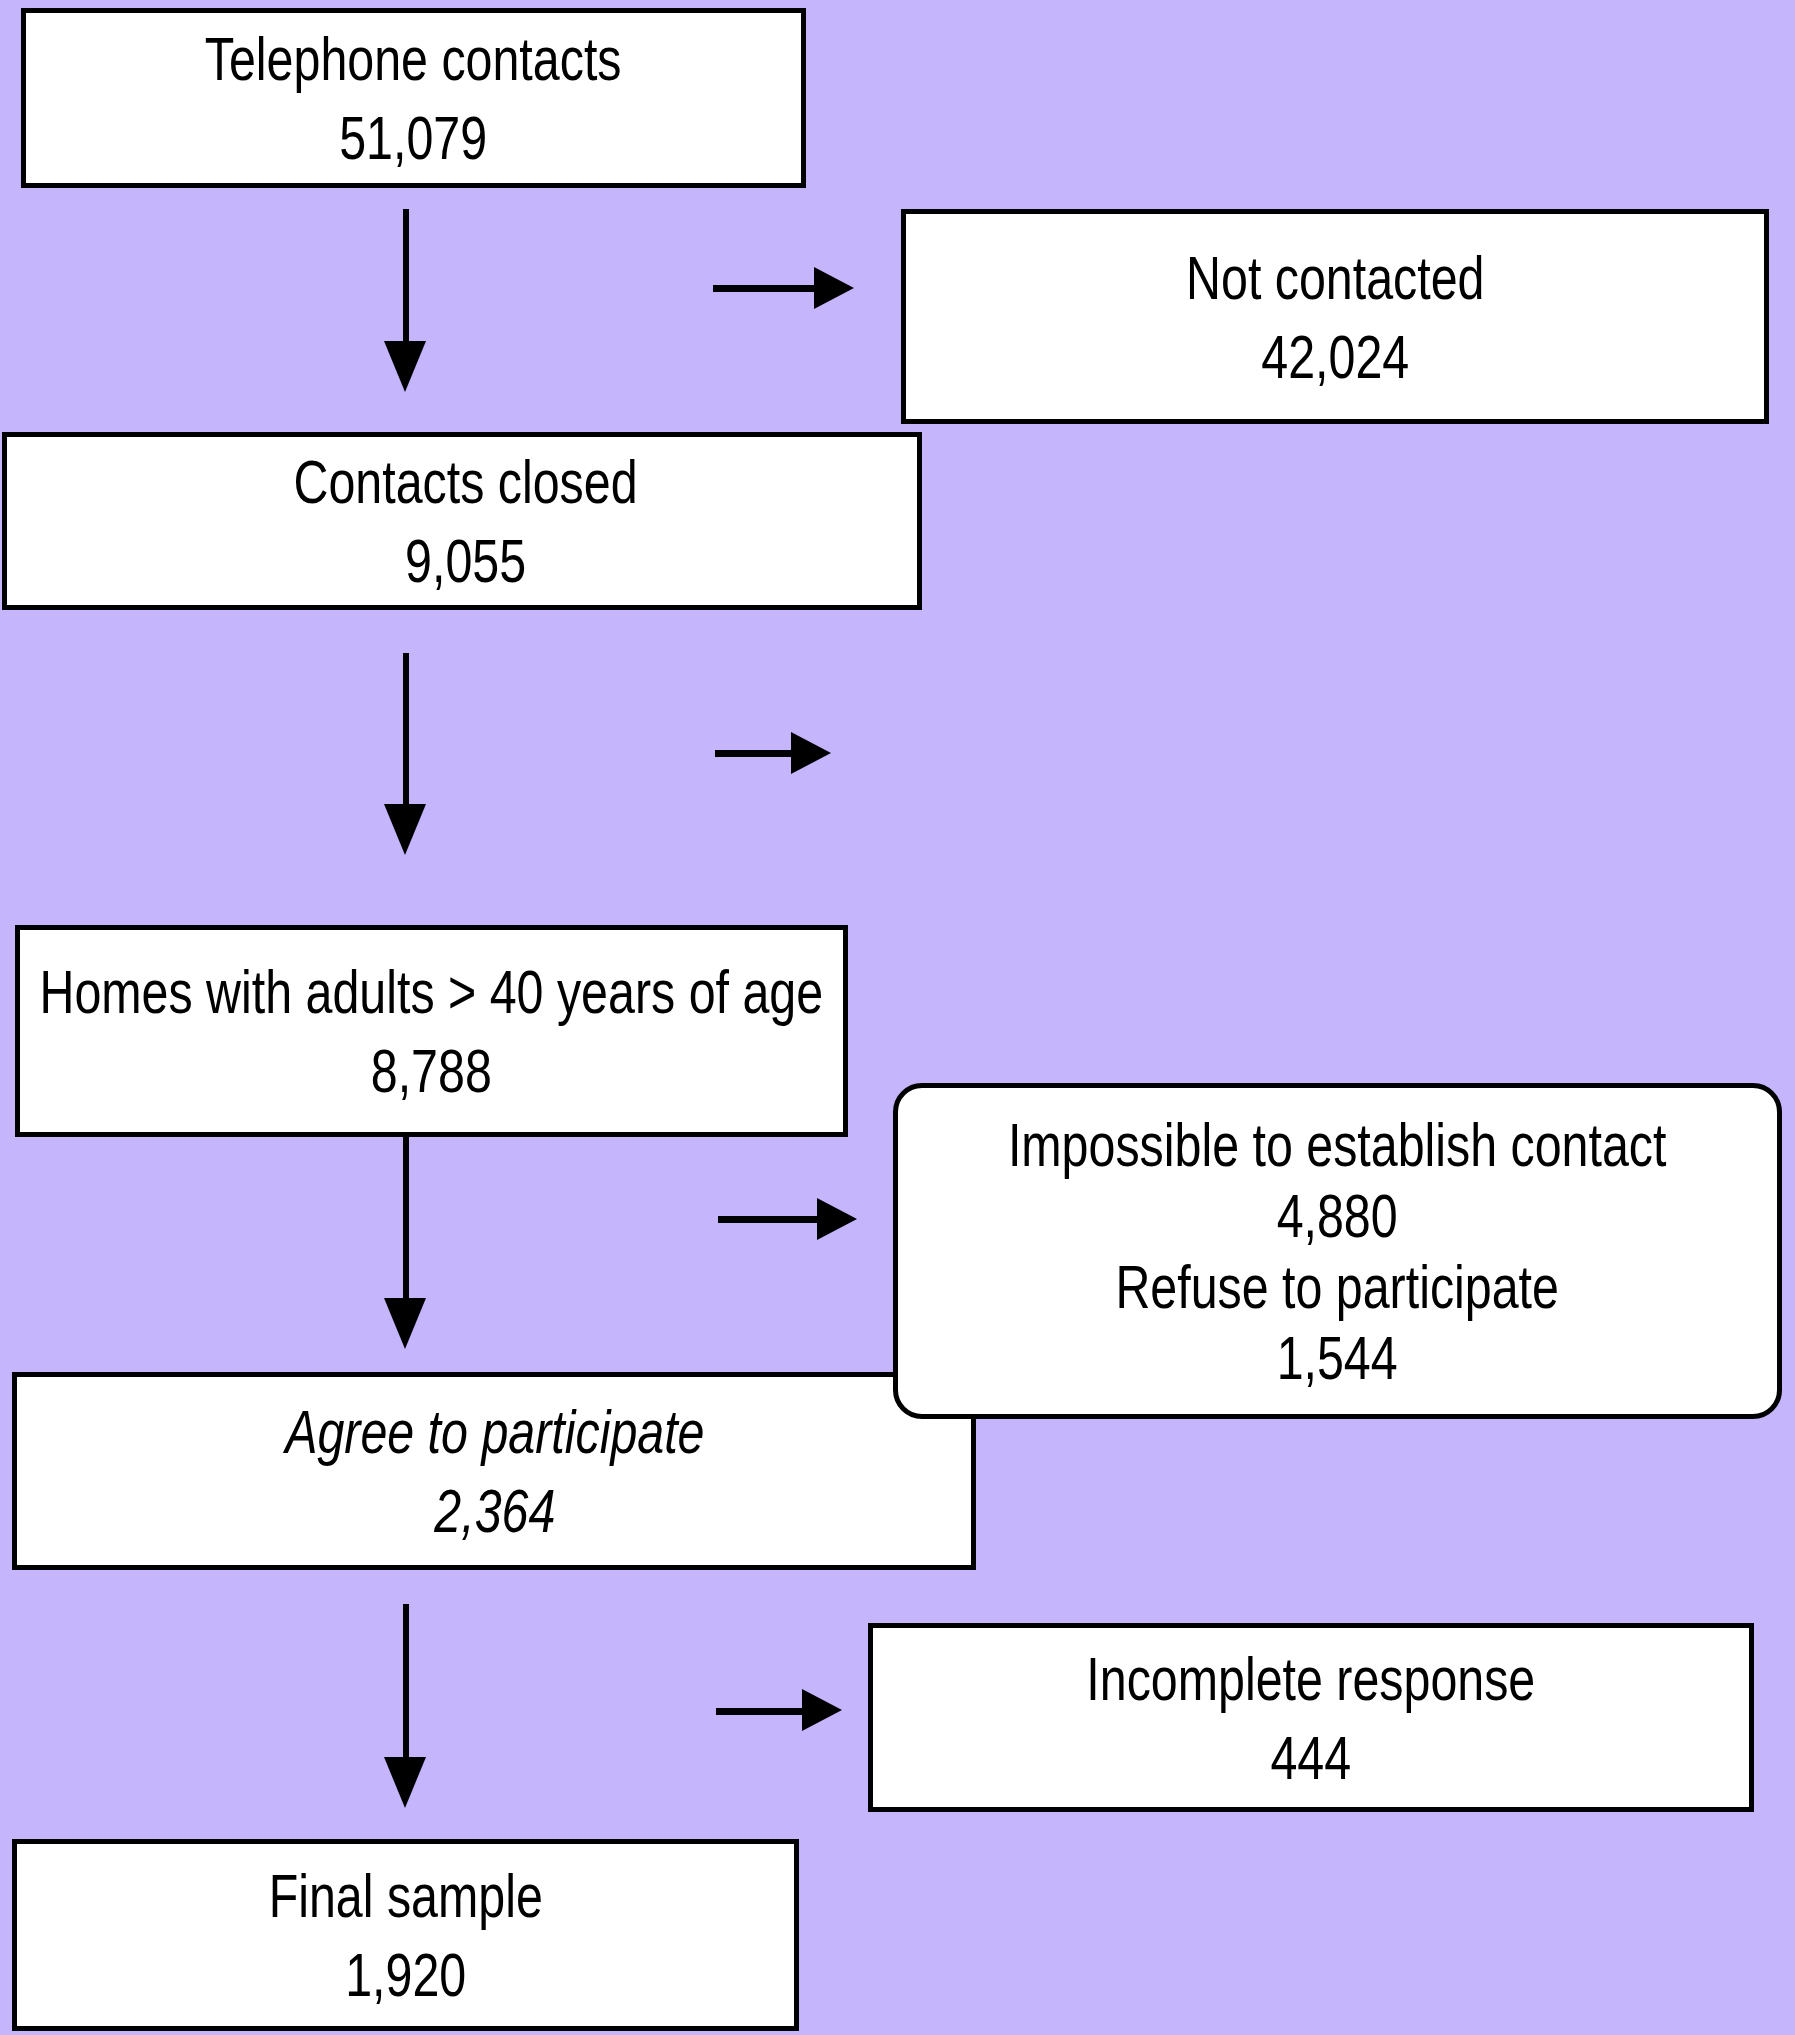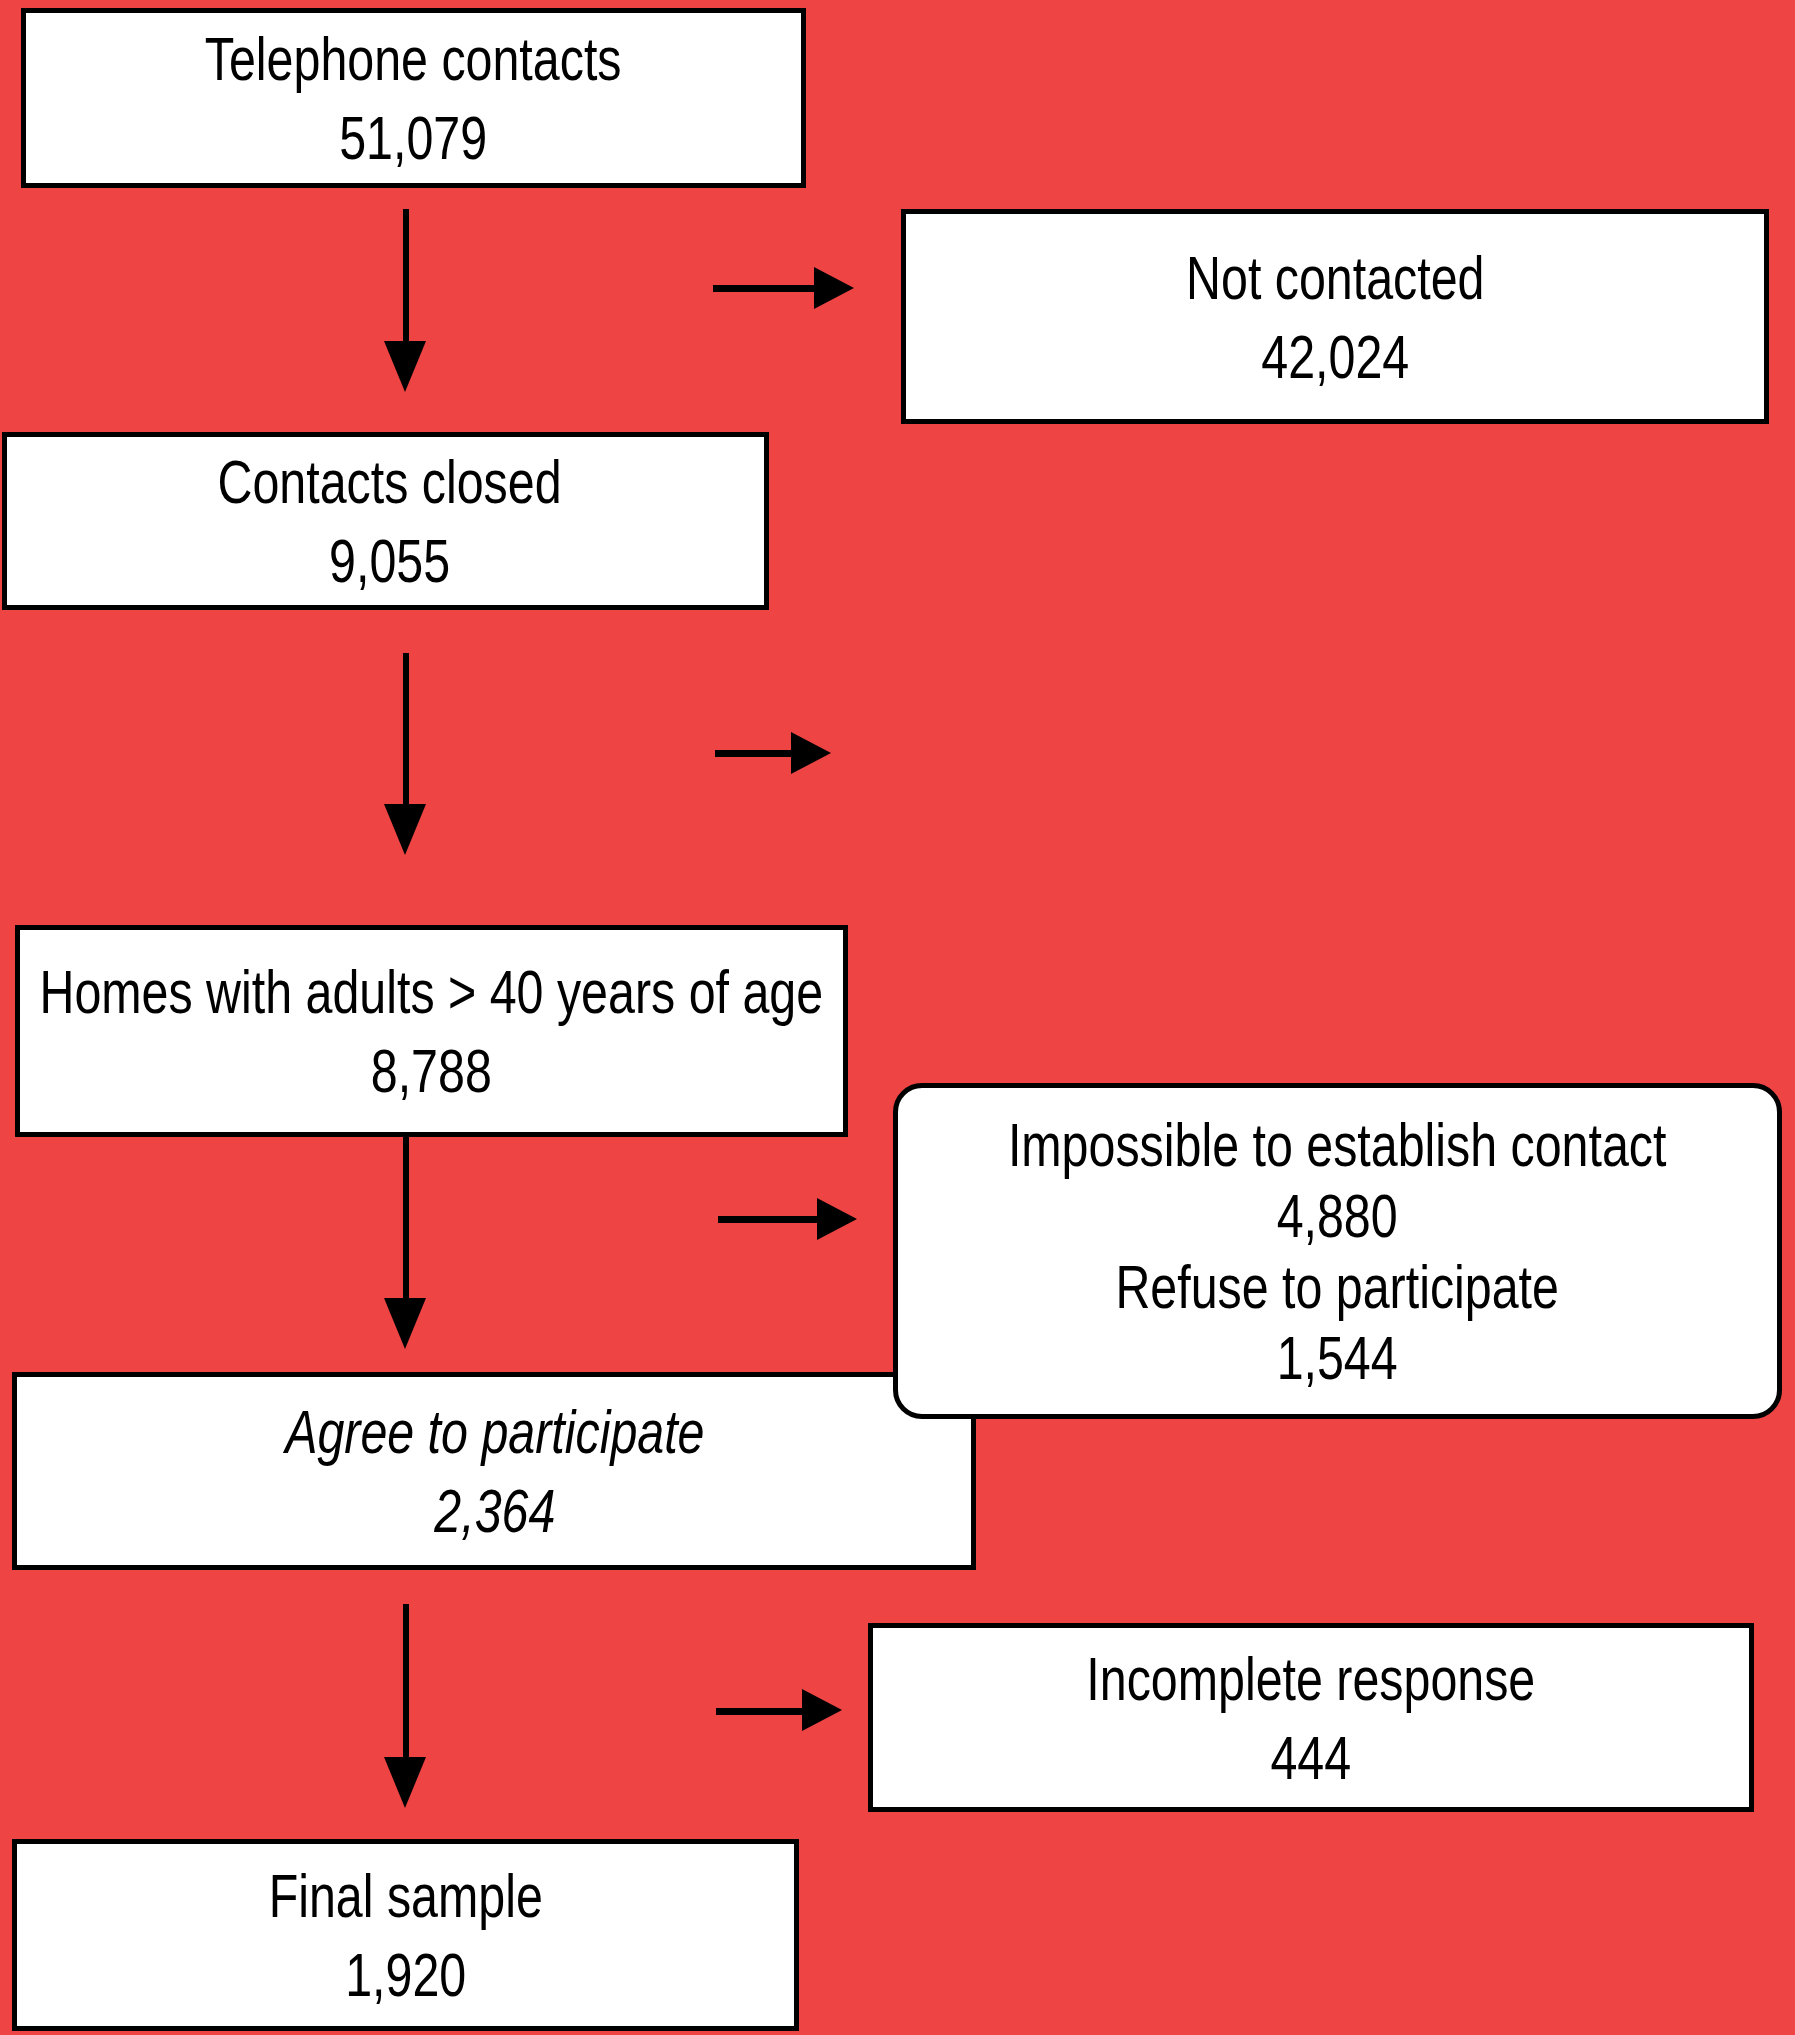--- a/index.html
+++ b/index.html
@@ -4,21 +4,21 @@
 <style>
   html, body {
     margin: 0;
     padding: 0;
     background: #ffffff;
   }
   .canvas {
     position: relative;
     width: 1795px;
     height: 2036px;
-    background: #ef4444;
+    background: #c4b5fd;
     font-family: "Liberation Sans", sans-serif;
     color: #000000;
     overflow: hidden;
   }
   .box {
     position: absolute;
     box-sizing: border-box;
     border: 5.8px solid #000000;
     background: #ffffff;
     display: flex;
@@ -33,21 +33,21 @@
     transform: scaleX(0.78);
     transform-origin: center;
   }
   .box--impossible .txt {
     line-height: 71px;
   }
 
   
   #b-telephone      { left: 20.7px;   top: 8.3px;   width: 785px;  height: 180px; }
   #b-not-contacted  { left: 901px; top: 209px;  width: 868px; height: 215px; }
-  #b-closed         { left: 1.7px;    top: 432px;  width: 767px;  height: 178px; padding-left: 8px; }
+  #b-closed         { left: 1.7px;    top: 432px;  width: 920px;  height: 178px; padding-left: 8px; }
   #b-no-individuals { left: 875px; top: 649px;  width: 886px; height: 183px; }
   #b-homes          { left: 15px;   top: 925px; width: 833px; height: 212px; }
   #b-impossible     { left: 893px; top: 1083px; width: 889px; height: 336px; border-radius: 29px; }
   #b-agree          { left: 12.4px;   top: 1372px; width: 964px; height: 198px; font-style: italic; }
   #b-incomplete     { left: 868px; top: 1623px; width: 886px; height: 189px; }
   #b-final          { left: 12.4px;   top: 1839px; width: 787px; height: 192px; justify-content: center; }
 
   
   .stem-v {
     position: absolute;

